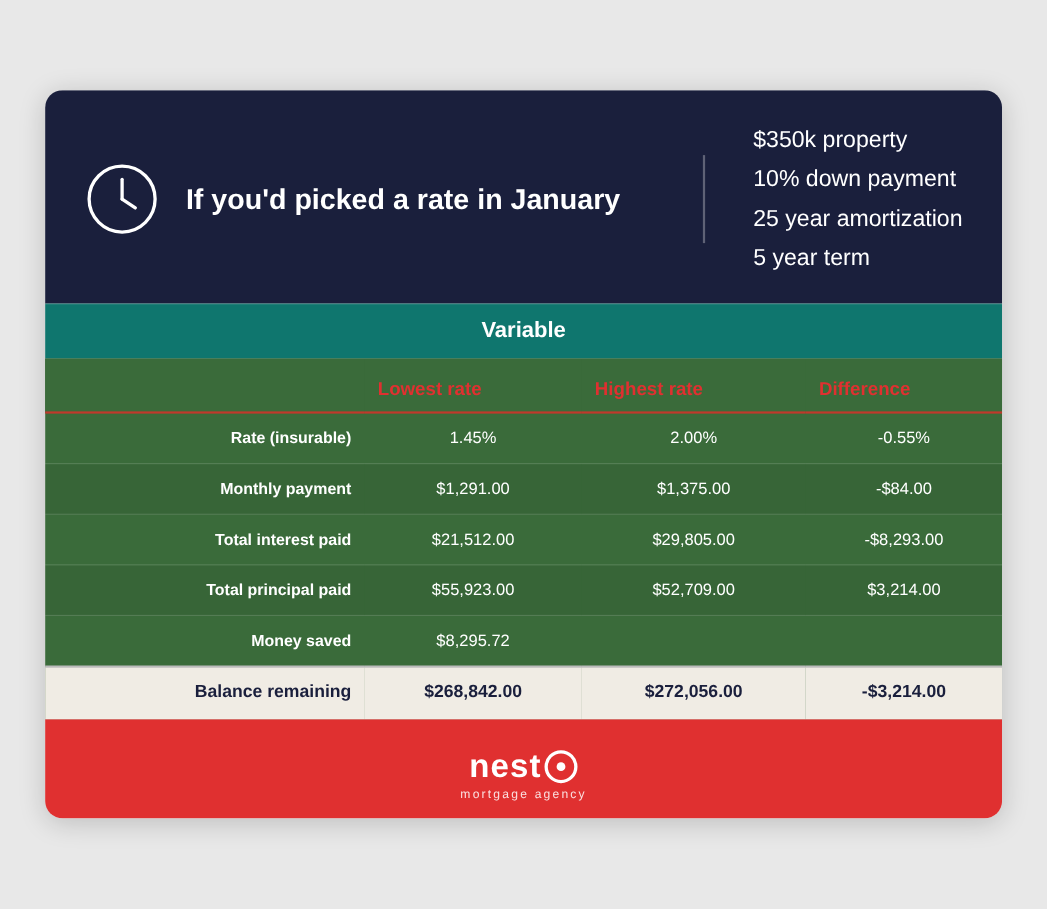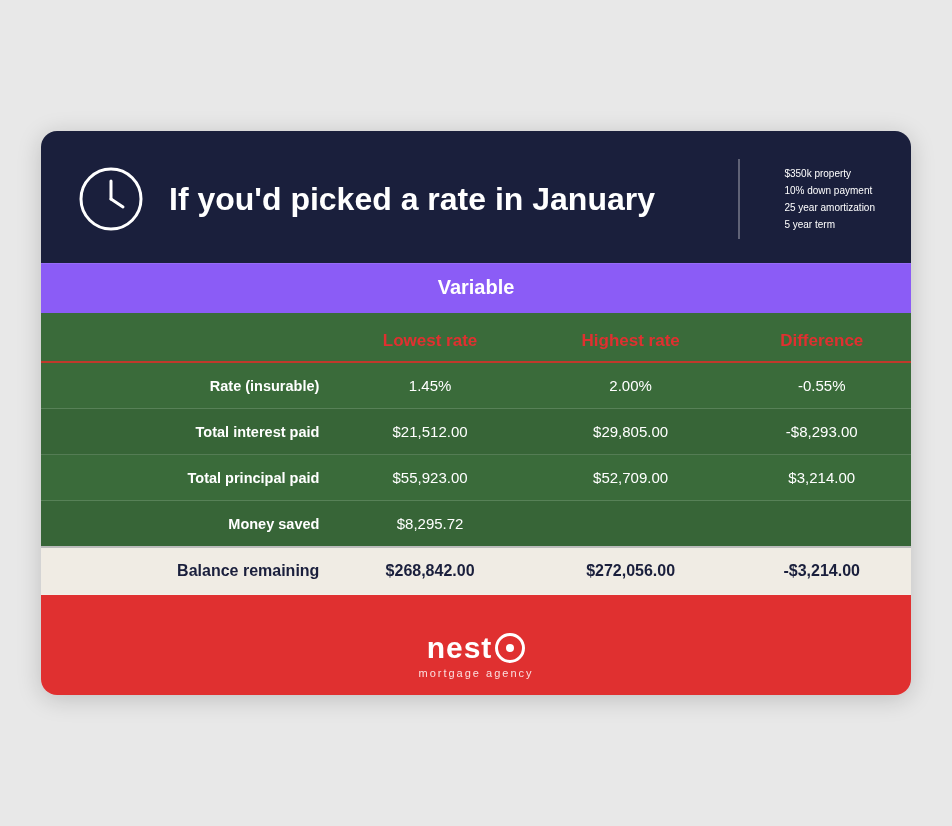--- a/index.html
+++ b/index.html
@@ -25,40 +25,40 @@
       align-items: center;
       gap: 24px;
     }
     .clock-icon {
       width: 68px;
       height: 68px;
       flex-shrink: 0;
     }
     .header-title {
       color: #fff;
-      font-size: 32px;
+      font-size: 26px;
       font-weight: 700;
       line-height: 1.25;
       flex: 1;
     }
     .header-divider {
       width: 2px;
       height: 80px;
       background: rgba(255,255,255,0.3);
       flex-shrink: 0;
     }
     .header-details {
       color: #fff;
-      font-size: 10px;
+      font-size: 21px;
       line-height: 1.7;
       padding-left: 20px;
     }
     
     .section-label {
-      background: #8b5cf6;
+      background: #0f766e;
       color: #fff;
       font-size: 20px;
       font-weight: 600;
       text-align: center;
       padding: 12px 0 14px 0;
       border-top: 1px solid rgba(255,255,255,0.1);
     }
     
     .table-wrapper {
       background: #3a6b3a;
@@ -66,21 +66,21 @@
     table {
       width: 100%;
       border-collapse: collapse;
     }
     thead tr th {
       background: #3a6b3a;
       color: #e03030;
       font-size: 17px;
       font-weight: 700;
       padding: 18px 12px 10px 12px;
-      text-align: center;
+      text-align: left;
       border-bottom: 2px solid #c0392b;
     }
     thead tr th:first-child {
       color: transparent;
     }
     tbody tr {
       border-bottom: 1px solid rgba(255,255,255,0.15);
     }
     tbody tr td {
       padding: 14px 12px;
@@ -100,21 +100,21 @@
       background: #f0ece4;
       color: #1a1f3c !important;
       font-weight: 700 !important;
       font-size: 16px !important;
       border-top: 2px solid #bbb;
       margin-left: 44px;
     }
     
     .footer {
       background: #e03030;
-      padding: 36px 0 16px 0;
+      padding: 26px 0 16px 0;
       display: flex;
       flex-direction: column;
       align-items: center;
       justify-content: flex-start;
     }
     .nesto-logo {
       display: flex;
       flex-direction: column;
       align-items: center;
       gap: 2px;
@@ -197,20 +197,26 @@
         </tr>
       </thead>
       <tbody id="table-body">
       <tr>
             <td>Rate (insurable)</td>
             <td>1.45%</td>
             <td>2.00%</td>
             <td>-0.55%</td>
           </tr>
           <tr>
+            <td>Monthly payment</td>
+            <td>$1,291.00</td>
+            <td>$1,375.00</td>
+            <td>-$84.00</td>
+          </tr>
+          <tr>
             <td>Total interest paid</td>
             <td>$21,512.00</td>
             <td>$29,805.00</td>
             <td>-$8,293.00</td>
           </tr>
           <tr>
             <td>Total principal paid</td>
             <td>$55,923.00</td>
             <td>$52,709.00</td>
             <td>$3,214.00</td>

